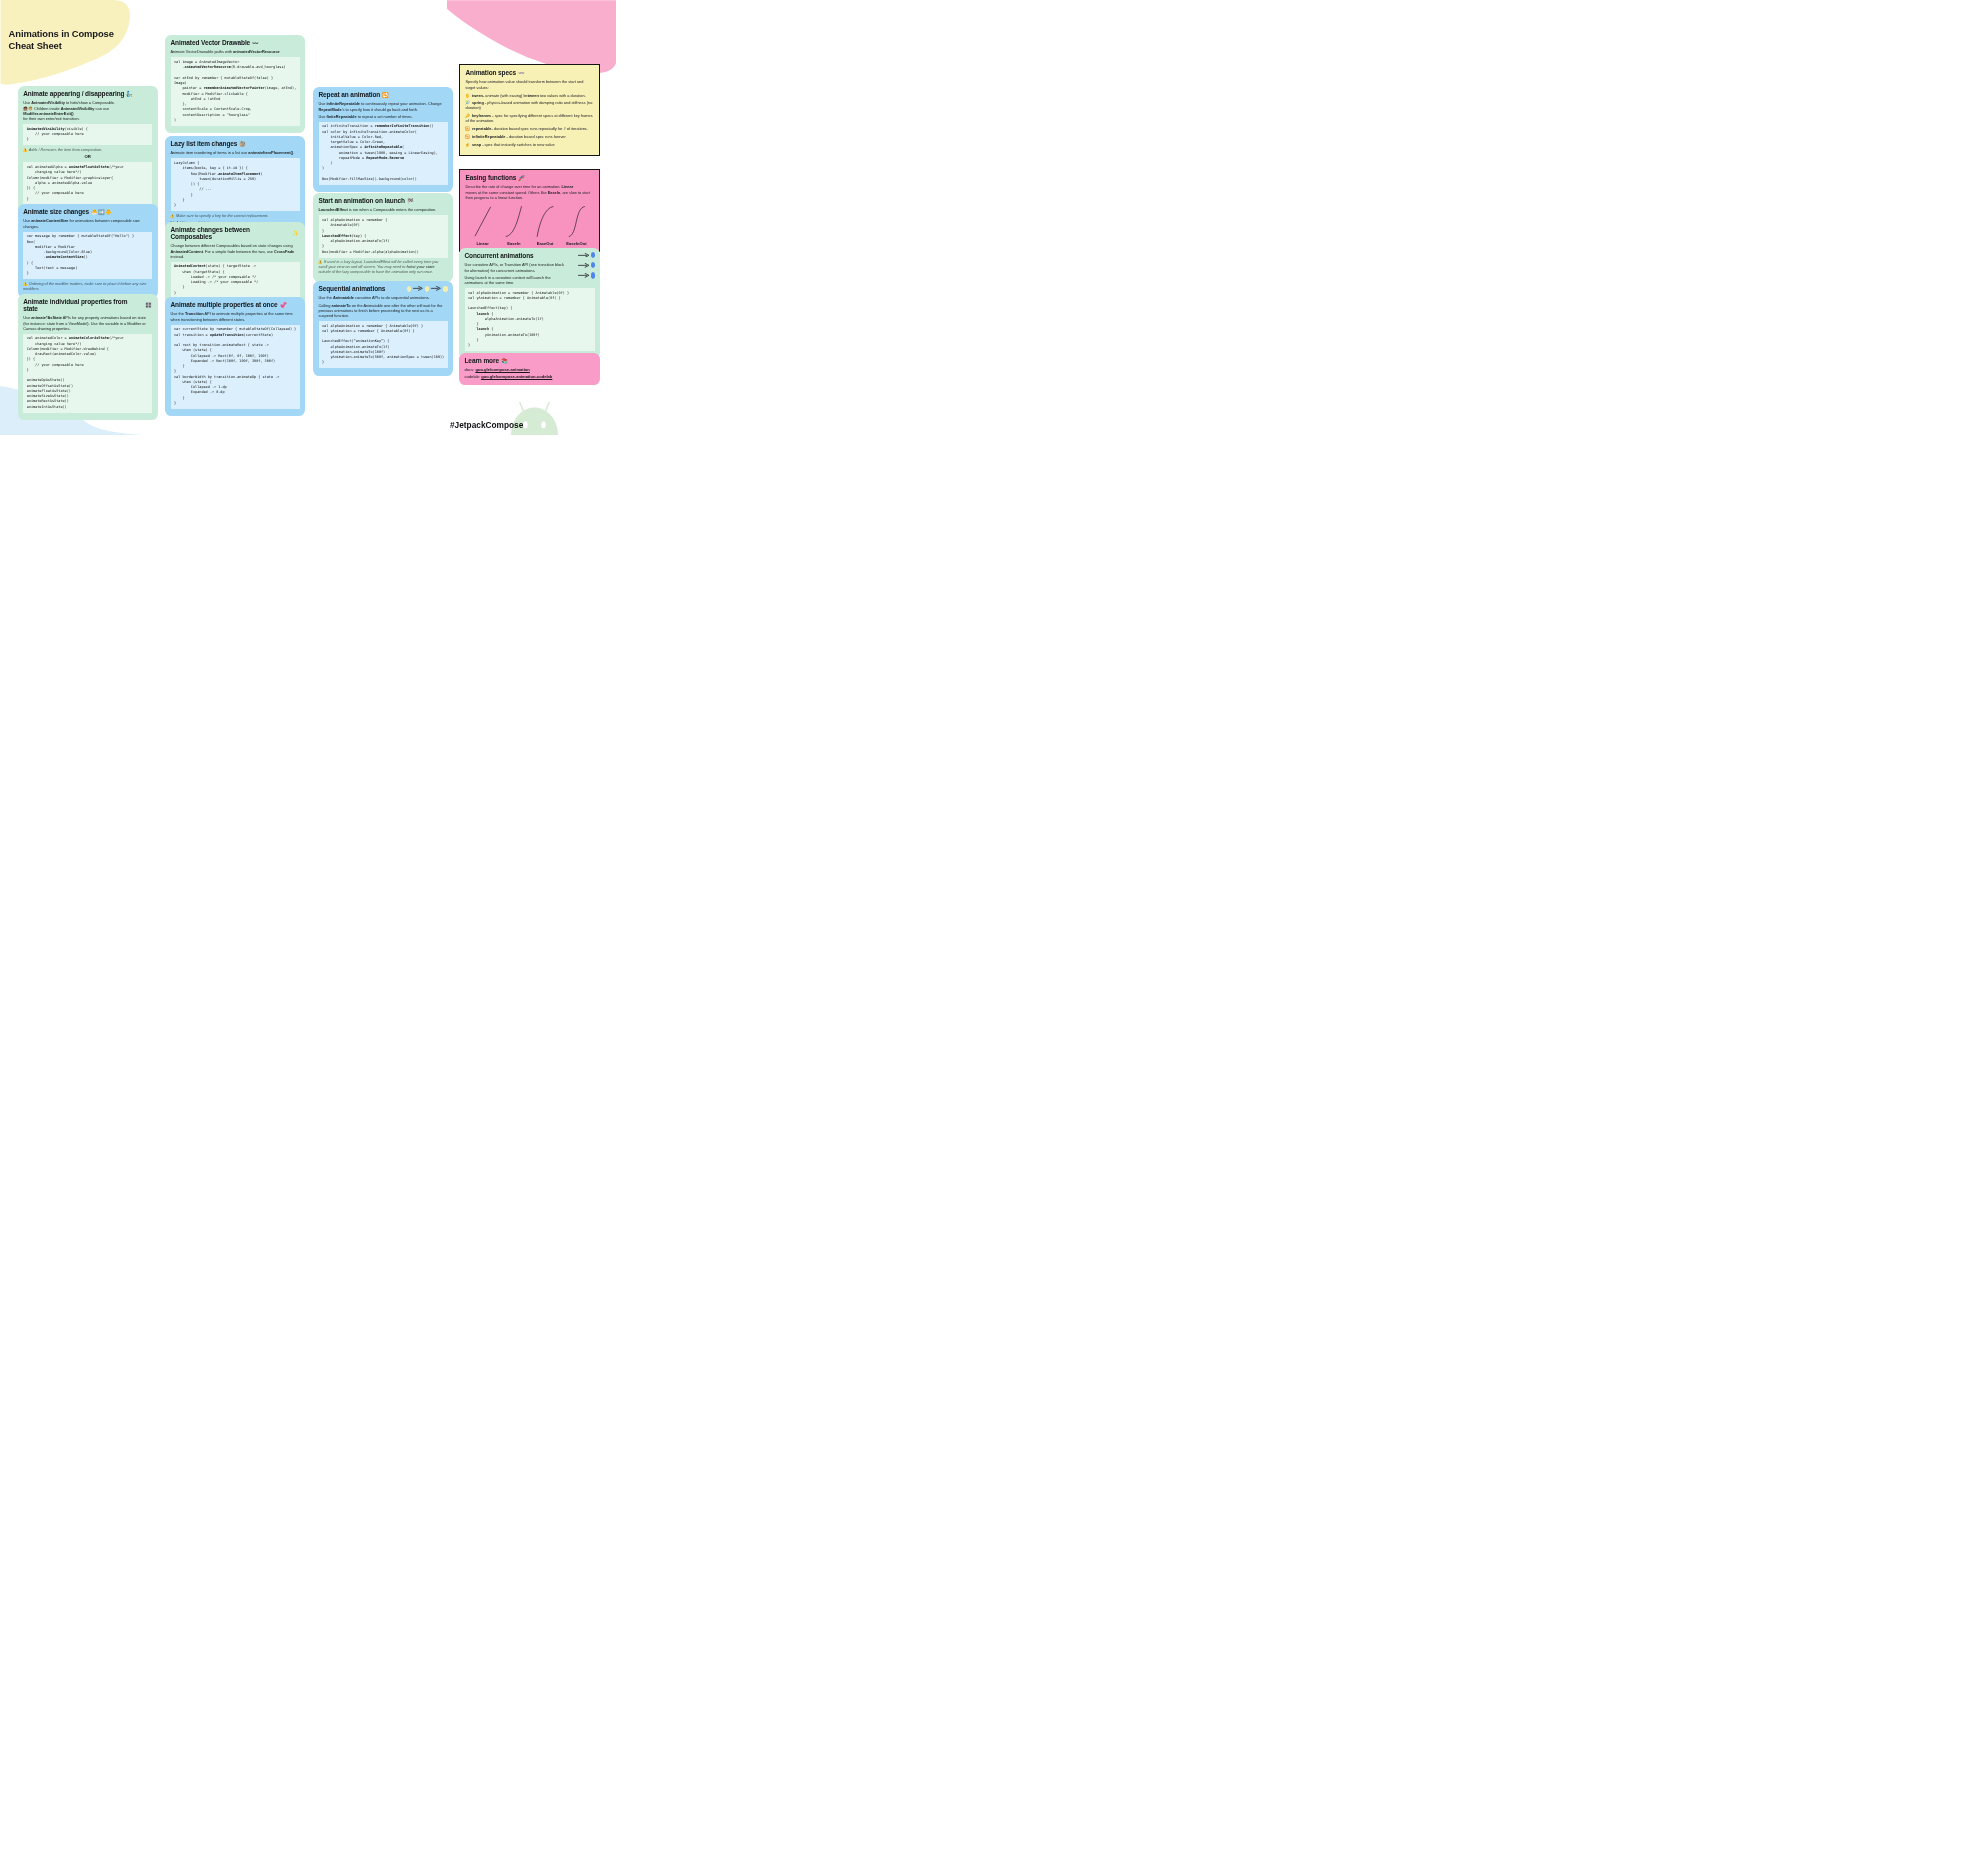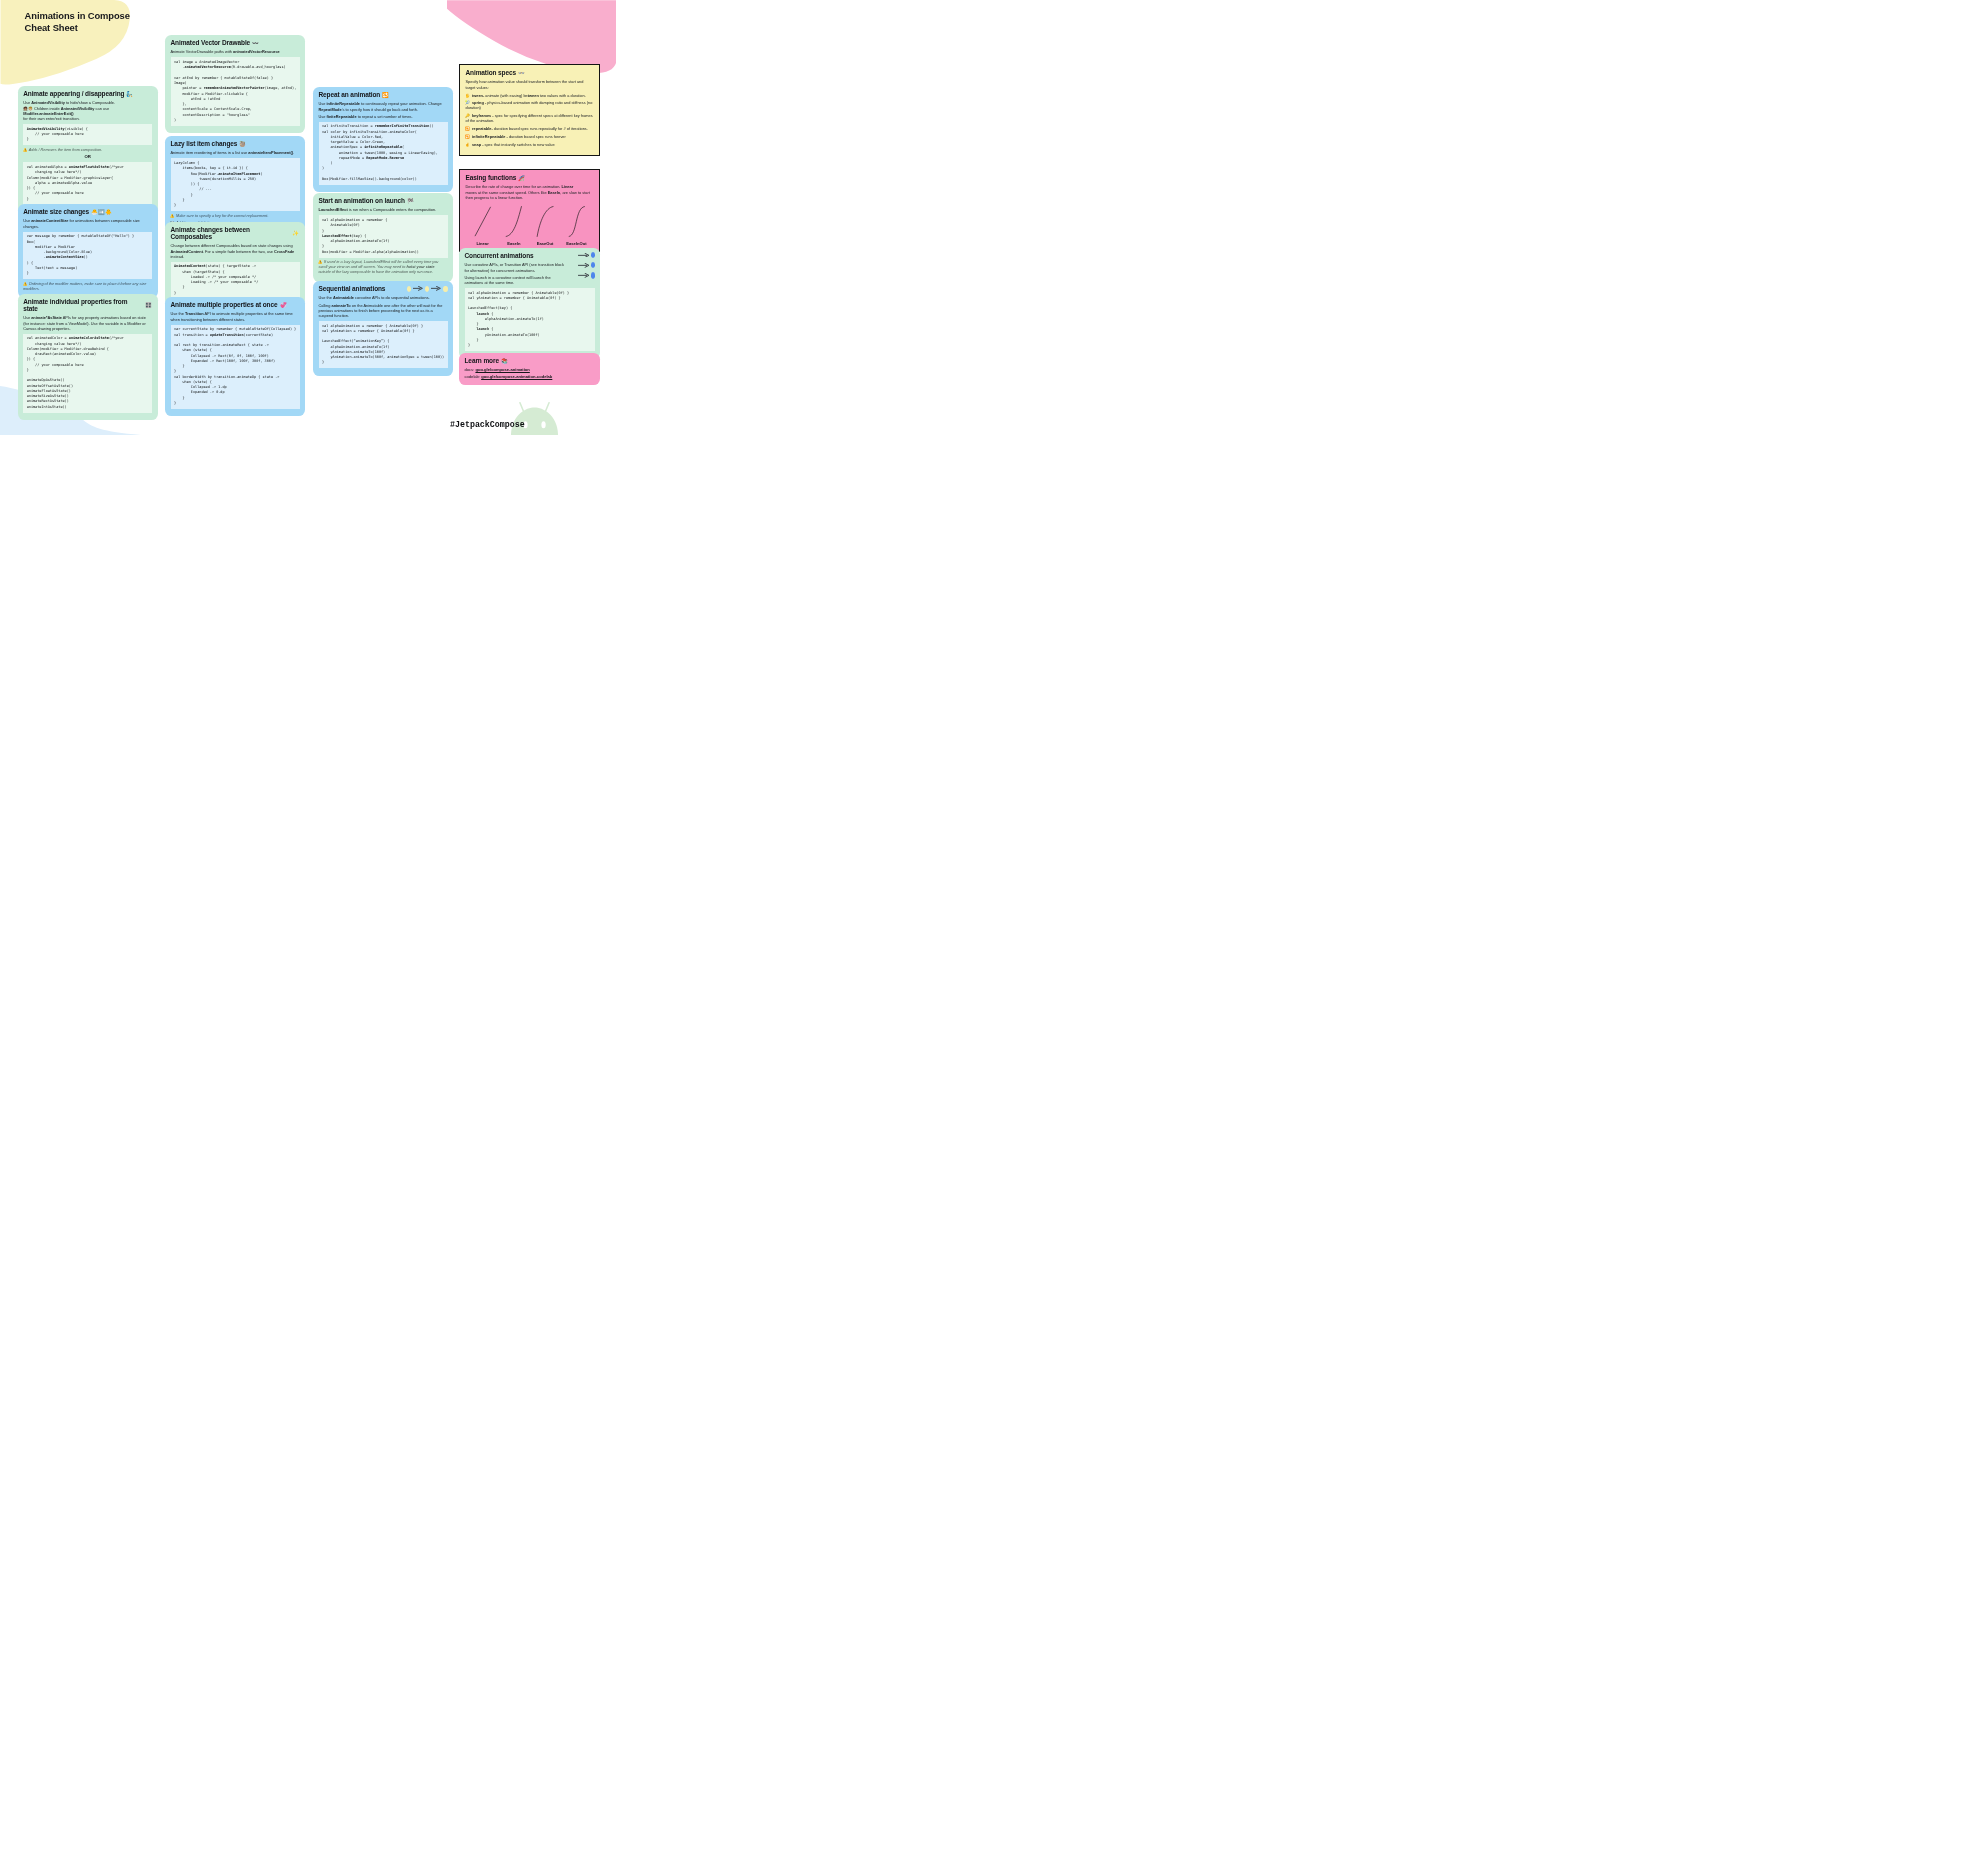--- a/index.html
+++ b/index.html
@@ -1,21 +1,21 @@
 <!DOCTYPE html>
 <html style="font-size:6.3px"><head>
 <meta charset="utf-8">
 <style>
   html,body{margin:0;padding:0;background:#ffffff;}
   #page{position:relative;width:616px;height:435px;overflow:hidden;background:#fff;
         font-family:"Liberation Sans",sans-serif;color:#1b1d1f;}
   .blob{position:absolute;pointer-events:none;}
-  #main-title{position:absolute;left:8.6px;top:10px;width:122px;font-size:9.4px;line-height:1.25;
-              font-weight:700;color:#17181c;letter-spacing:-0.1px;margin-left:16px;}
-  #hashtag{position:absolute;left:450px;top:420px;font-size:8.3px;font-weight:700;color:#101114;font-family:Liberation Mono, monospace;}
+  #main-title{position:absolute;left:8.6px;top:28px;width:122px;font-size:9.4px;line-height:1.25;
+              font-weight:700;color:#17181c;letter-spacing:-0.1px;}
+  #hashtag{position:absolute;left:450px;top:420px;font-size:8.3px;font-weight:700;color:#101114;}
   .card{position:absolute;border-radius:6.3px;padding:4.3px 5.5px 4.7px 5.5px;box-sizing:border-box;}
   .card.green{background:#c8ecd9;}
   .card.blue{background:#a2d8f6;}
   .card.yellow{background:#f8f1b6;border:0.8px solid #141414;border-radius:0;}
   .card.pink{background:#f893c0;border:0.8px solid #141414;border-radius:0;}
   .card.pinkr{background:#f99cc7;}
   .card h2{margin:0 0 3.1px 0;font-size:6.5px;font-weight:700;color:#141519;letter-spacing:-0.1px;
            display:flex;align-items:center;gap:2.4px;}
   .card h2 .t-emoji{font-size:5.5px;}
   .para{font-size:3.9px;line-height:1.32;margin:2px 0;color:#202326;}

